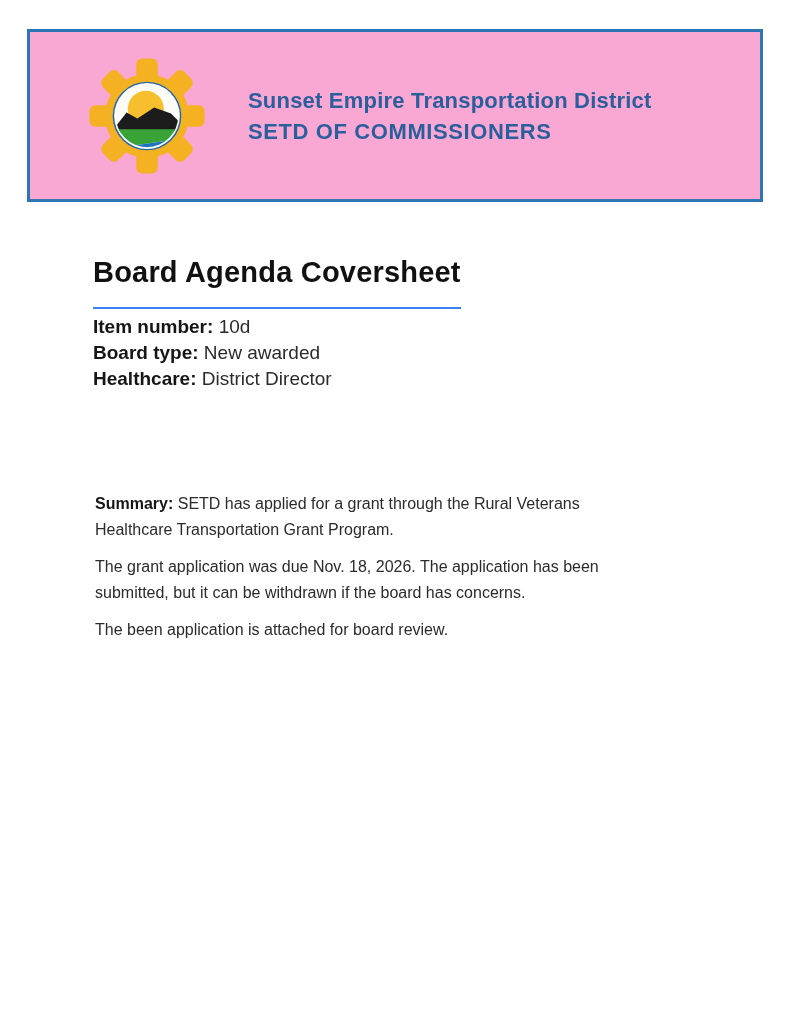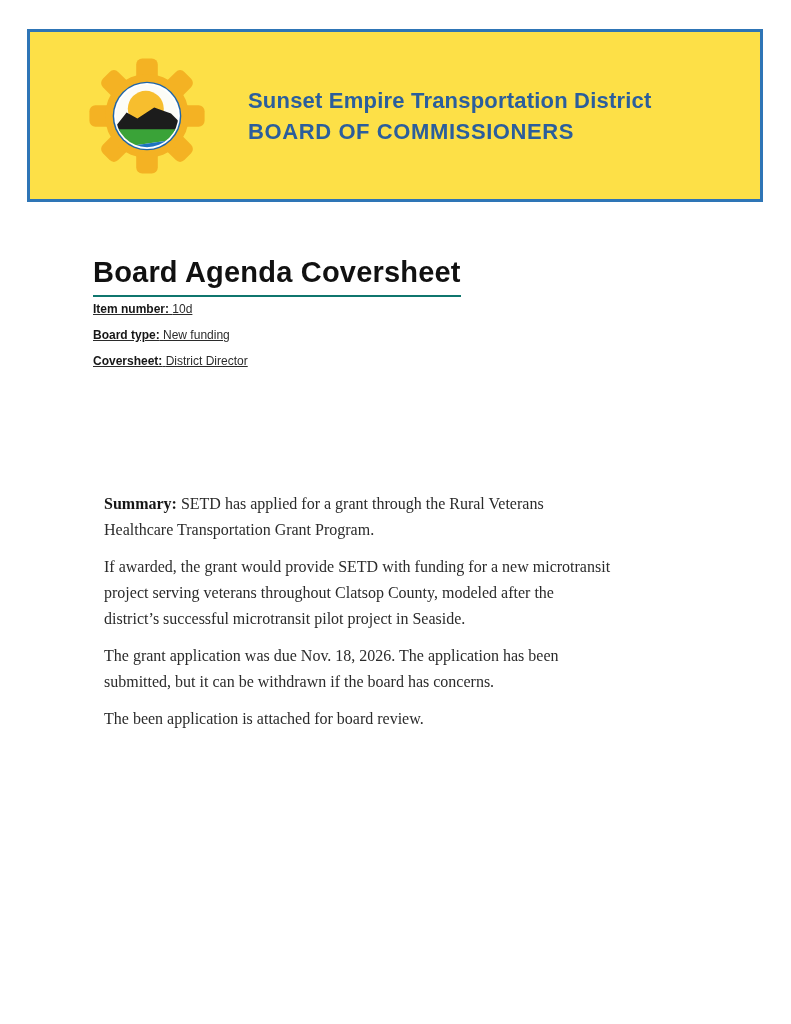--- a/index.html
+++ b/index.html
@@ -13,21 +13,21 @@
     font-family: "Liberation Sans", "DejaVu Sans", sans-serif;
     overflow: hidden;
   }
 
   
   .header-box {
     position: absolute;
     left: 27px; top: 29px;
     width: 736px; height: 173px;
     border: 3px solid #2E75B6;
-    background: #fde047;
+    background: #f9a8d4;
     display: flex;
     align-items: center;
   }
   .logo-wrap {
     margin-left: 57px;
     width: 120px; height: 120px;
     flex: 0 0 auto;
   }
   .logo-wrap svg { width: 100%; height: 100%; display: block; }
   .header-text {
@@ -50,45 +50,44 @@
   .doc-title {
     position: absolute;
     left: 93px; top: 256px;
     font-size: 29px;
     font-weight: bold;
     color: #111111;
     letter-spacing: 0.2px;
   }
   .doc-title .underlined {
     display: inline-block;
-    border-bottom: 2px solid #0f766e;
-    padding-bottom: 6px;
+    border-bottom: 2px solid #3b82f6;
+    padding-bottom: 18px;
     text-align: right;
   }
 
   .meta-block {
     position: absolute;
-    left: 93px; top: 296px;
-    font-size: 12px;
+    left: 93px; top: 314px;
+    font-size: 19px;
     line-height: 26px;
     color: #2b2b2b;
     width: 650px;
-    text-decoration: underline;
   }
   .flabel { font-weight: bold; color: #161616; }
 
   .body-block {
     position: absolute;
     left: 93px; top: 491px;
     width: 648px;
     font-size: 16px;
     line-height: 26px;
     color: #2b2b2b;
   }
-  .body-block p { margin: 0 0 11px 11px; font-family: Liberation Serif, serif; }
+  .body-block p { margin: 0 0 11px 2px; }
   .ptext { white-space: pre-line; }
 
   .page-number {
     position: absolute;
     left: 92px; top: 1026px;
     font-size: 16px;
     font-weight: bold;
     font-style: italic;
     color: #D9383D;
     letter-spacing: 1px;
@@ -124,40 +123,37 @@
           <circle cx="50" cy="50" r="26" fill="#FCFCF7"></circle>
           <circle cx="49" cy="44" r="15" fill="#F7BE2E"></circle>
           <path d="M22 61 L33 47 L42 52 L56 43 L70 48 L78 56 L78 63 L22 63 Z" fill="#1C1C1C"></path>
           <path d="M22 61 L78 61 L78 69 L22 77 Z" fill="#3AA338"></path>
           <path d="M22 77 L78 69 L78 90 L22 90 Z" fill="#1E73BE"></path>
         </g>
       </svg>
     </div>
     <div class="header-text">
       <div class="org-name">Sunset Empire Transportation District</div>
-      <div class="org-subtitle">BOARD OF COMMISSIONERS</div>
+      <div class="org-subtitle">SETD OF COMMISSIONERS</div>
     </div>
   </div>
 
   <div class="doc-title">
     <span class="underlined">Board Agenda Coversheet</span>
   </div>
 
   <div class="meta-block">
     <div class="meta-row"><span class="flabel">Item number:</span> <span class="fvalue">10d</span></div>
-    <div class="meta-row"><span class="flabel">Board type:</span> <span class="fvalue">New funding</span></div>
-    <div class="meta-row"><span class="flabel">Coversheet:</span> <span class="fvalue">District Director</span></div>
+    <div class="meta-row"><span class="flabel">Board type:</span> <span class="fvalue">New awarded</span></div>
+    <div class="meta-row"><span class="flabel">Healthcare:</span> <span class="fvalue">District Director</span></div>
   </div>
 
   <div class="body-block">
     <p><span class="flabel">Summary:</span> <span class="ptext">SETD has applied for a grant through the Rural Veterans
 Healthcare Transportation Grant Program.</span></p>
-    <p><span class="ptext">If awarded, the grant would provide SETD with funding for a new microtransit
-project serving veterans throughout Clatsop County, modeled after the
-district’s successful microtransit pilot project in Seaside.</span></p>
     <p><span class="ptext">The grant application was due Nov. 18, 2026. The application has been
 submitted, but it can be withdrawn if the board has concerns.</span></p>
     <p><span class="ptext">The been application is attached for board review.</span></p>
   </div>
 
   <div class="page-number">77</div>
 
 </div>
 
 </body></html>

